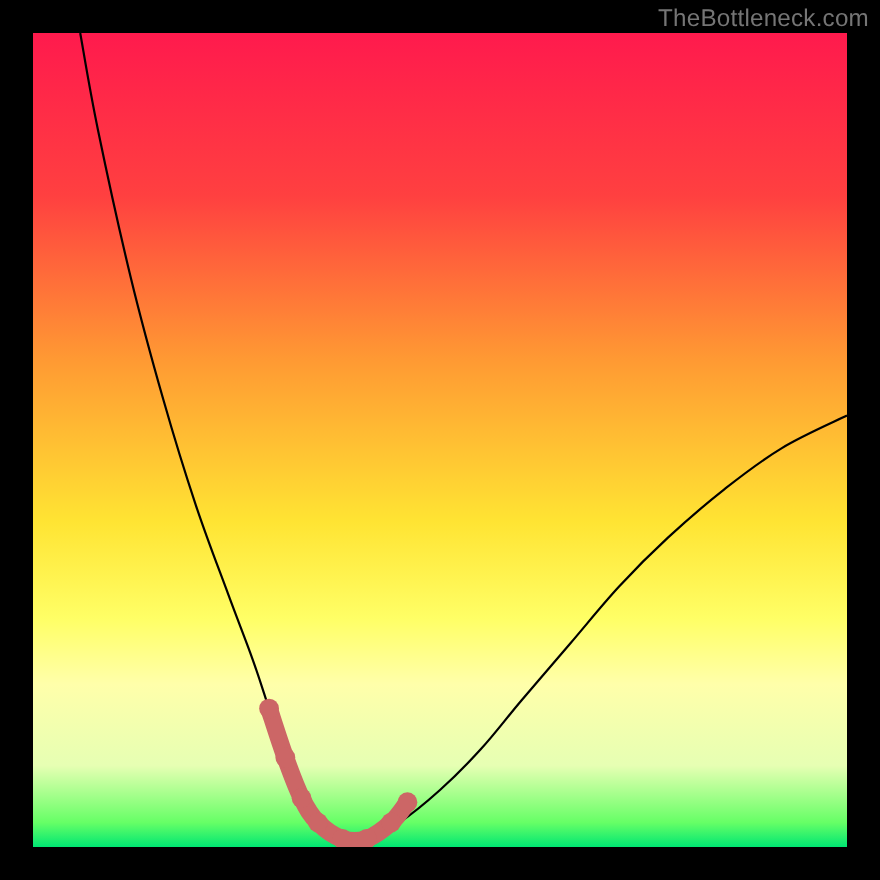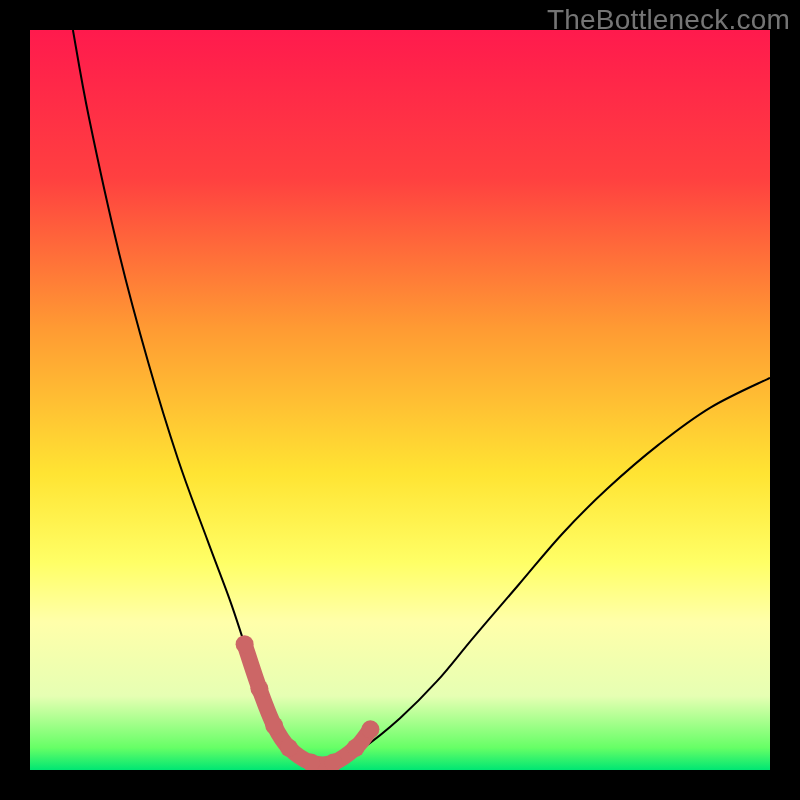--- a/index.html
+++ b/index.html
@@ -13,21 +13,21 @@
     width: 800px;
     height: 800px;
     background: #000;
     position: relative;
   }
   .watermark {
     position: absolute;
     top: 4px;
     right: 10px;
     font-family: Arial, Helvetica, sans-serif;
-    font-size: 28px;
+    font-size: 22px;
     color: #757575;
     font-weight: 400;
     letter-spacing: 0.2px;
     z-index: 10;
   }
   .plot-area {
     position: absolute;
     left: 30px;
     top: 30px;
     width: 740px;

